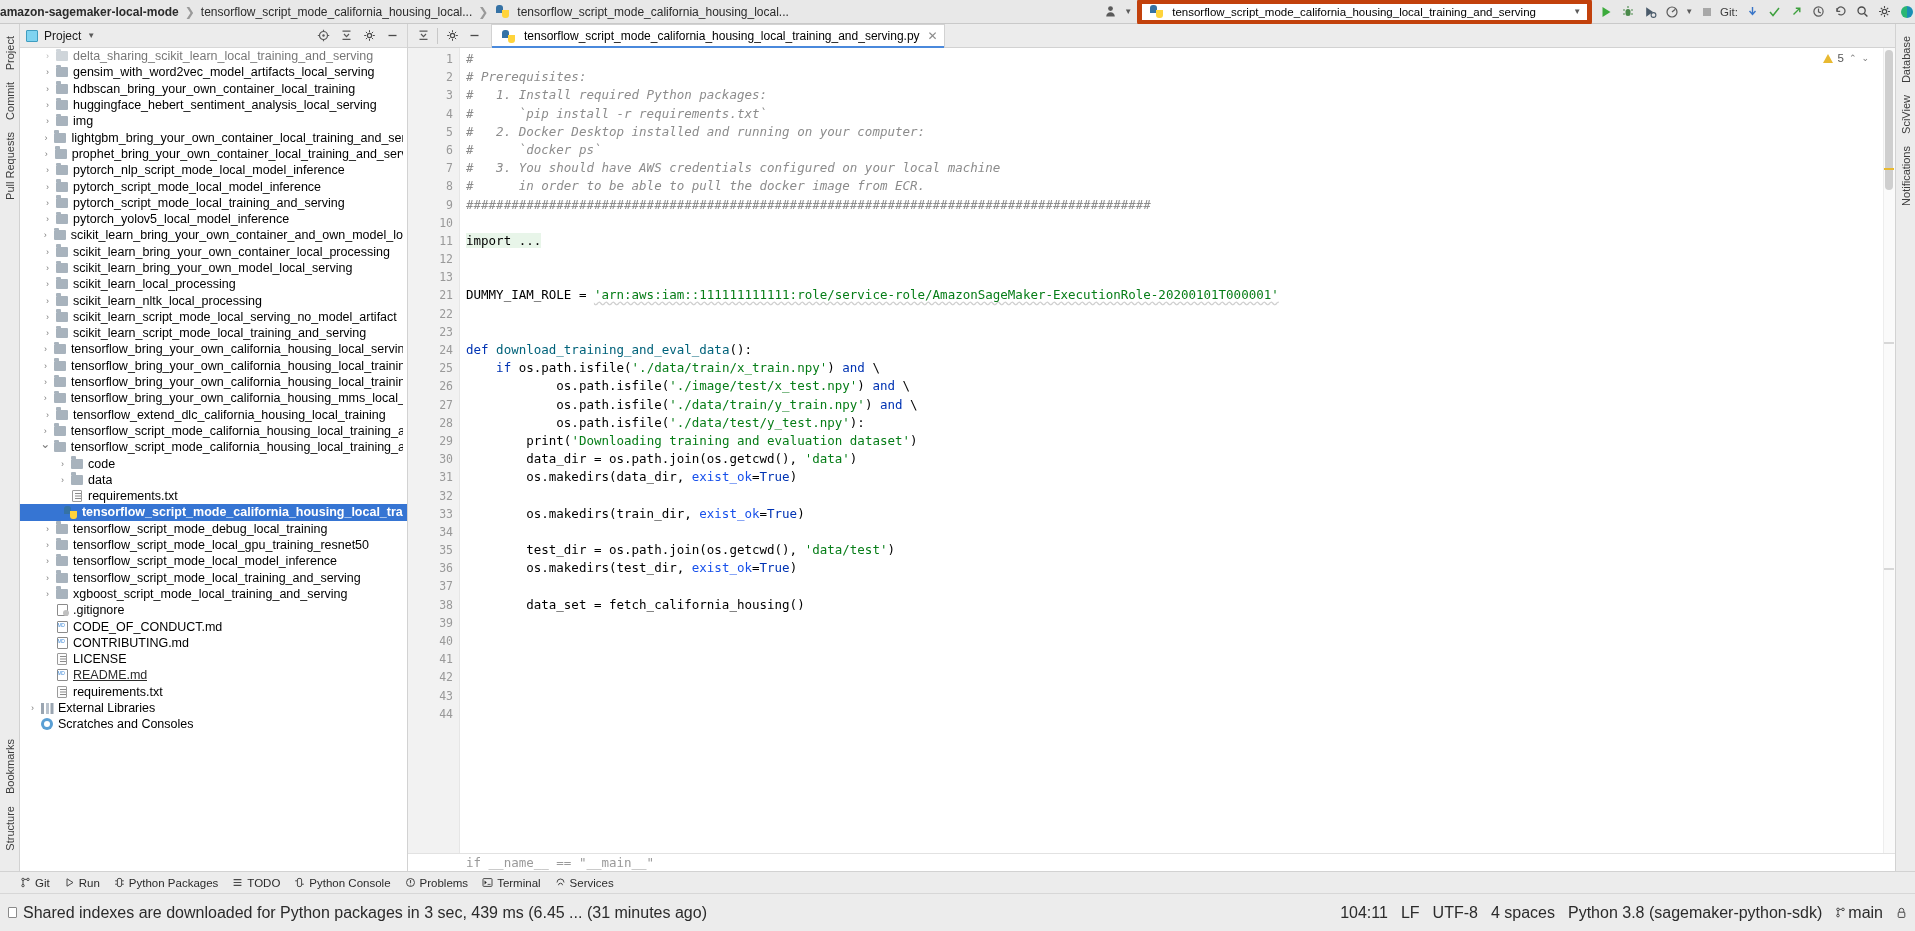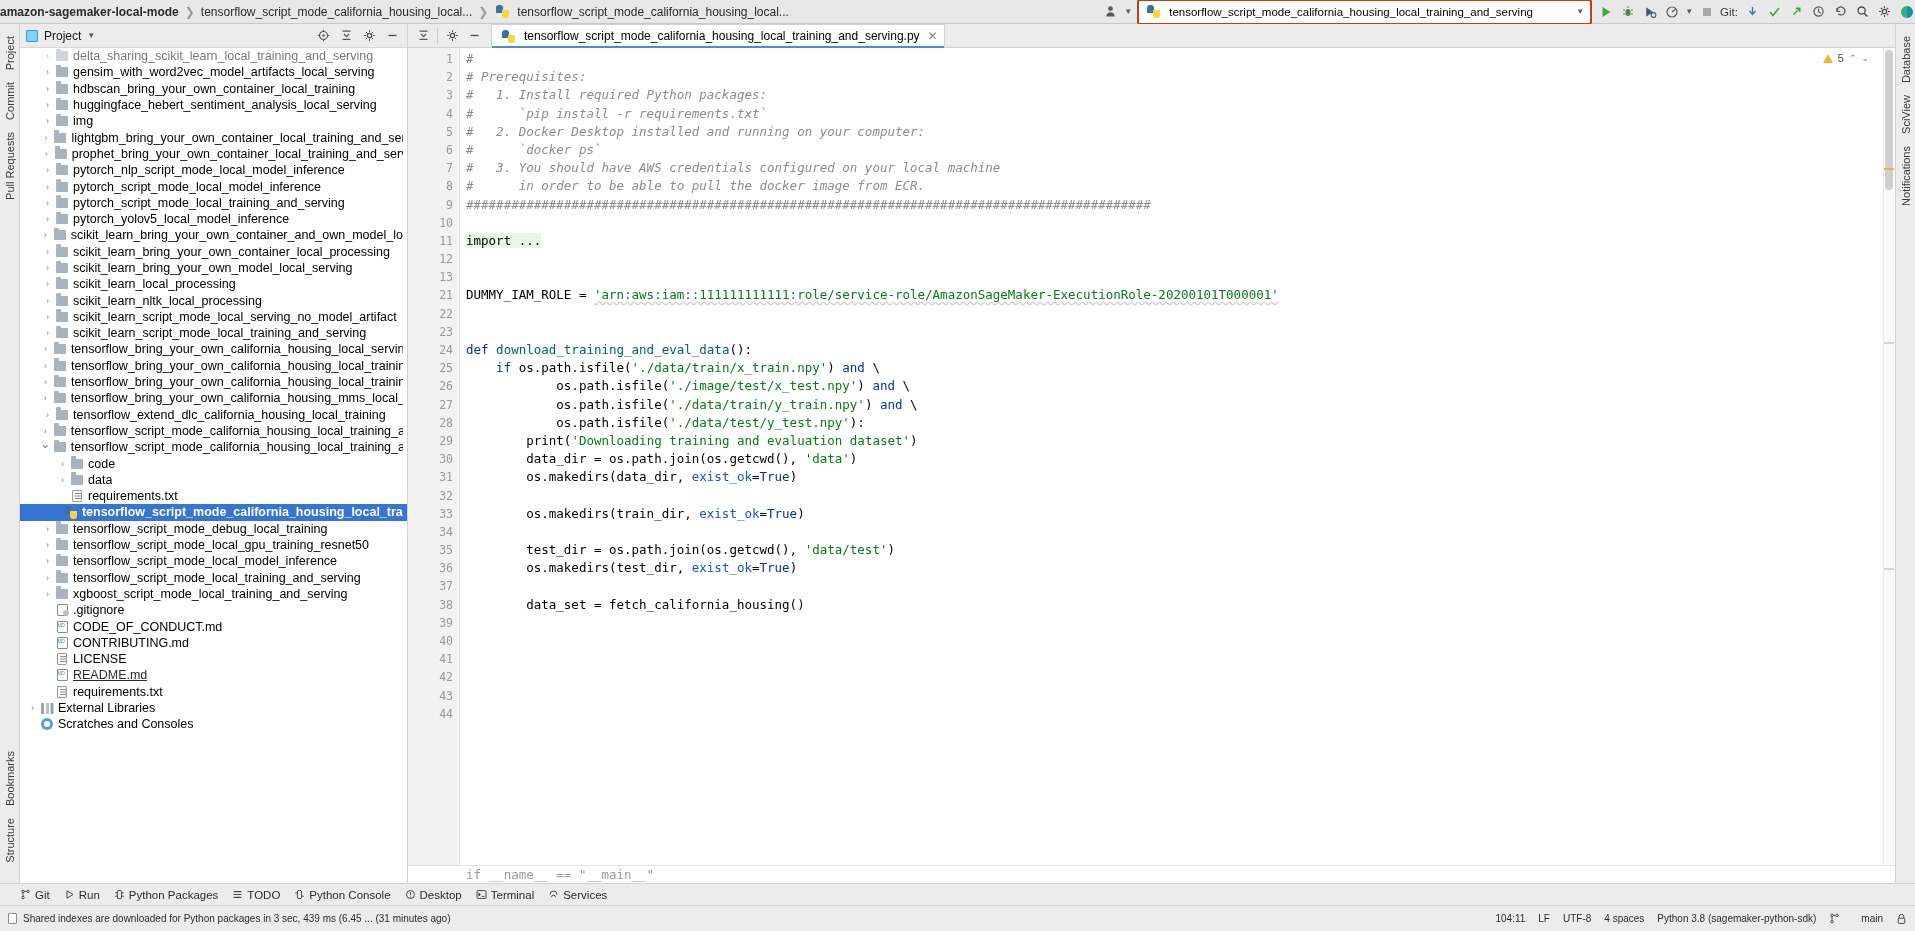--- a/index.html
+++ b/index.html
@@ -27,21 +27,21 @@
   .crumb { color:#2b2b2b; white-space:nowrap; }
   .crumb.bold { font-weight:bold; }
   .crumb-sep { color:#9a9a9a; font-size:12px; padding:0 2px; }
   .topbar-spacer { flex:1; }
   .topbar-right { display:flex; align-items:center; gap:5px; }
 
   .runcfg {
     height:26px;
     min-width:455px;
     background:#fff;
-    border:2px solid #c2410c;
+    border:5px solid #c2410c;
     border-radius:3px;
     display:flex; align-items:center; gap:5px;
     padding:0 6px;
     font-size:11.5px;
     white-space:nowrap;
   }
   .caret { font-size:8px; color:#5a5a5a; }
   .tb-icon { width:17px; height:17px; display:inline-flex; align-items:center; justify-content:center; color:#4a4a4a; }
   .git-label { font-size:11.5px; color:#3c3c3c; margin-right:1px; }
 
@@ -231,26 +231,26 @@
     height:22px; min-height:22px;
     background:#ececec;
     border-top:1px solid #d2d2d2;
     display:flex; align-items:center;
     padding-left:20px;
     gap:14px;
     font-size:11.5px; color:#2b2b2b;
   }
   .twitem { display:flex; align-items:center; gap:4px; white-space:nowrap; }
   .statusbar {
-    height:26px; min-height:22px;
+    height:38px; min-height:22px;
     background:#ececec;
     border-top:1px solid #d7d7d7;
     display:flex; align-items:center;
     padding:0 8px;
-    font-size:10px; color:#2b2b2b;
+    font-size:16px; color:#2b2b2b;
     gap:8px;
   }
   .status-left { display:flex; align-items:center; gap:6px; }
   .status-sp { flex:1; }
   .status-right { display:flex; align-items:center; gap:13px; }
   .mini-doc { width:9px;height:11px;border:1px solid #8a8a8a;border-radius:1px;background:#fff; }
 
   svg { display:block; }
 </style>
 </head>
@@ -939,21 +939,21 @@
         </span>
         <span>Python Console</span>
       </div>
       <div class="twitem">
         <span>
           <svg width="11" height="11" viewBox="0 0 11 11">
             <circle cx="5.5" cy="5.5" r="4" fill="none" stroke="#4a4a4a" stroke-width="1"></circle>
             <path d="M5.5 3v3.2M5.5 7.8v0.6" stroke="#4a4a4a" stroke-width="1.1"></path>
           </svg>
         </span>
-        <span>Desktop</span>
+        <span>Problems</span>
       </div>
       <div class="twitem">
         <span>
           <svg width="11" height="11" viewBox="0 0 11 11">
             <rect x="1" y="1.6" width="9" height="7.8" rx="0.8" fill="none" stroke="#4a4a4a" stroke-width="1"></rect>
             <path d="M2.6 4 L4.4 5.5 L2.6 7M5.6 7.4h3" stroke="#4a4a4a" stroke-width="0.9"></path>
           </svg>
         </span>
         <span>Terminal</span>
       </div>
@@ -973,21 +973,21 @@
       <span class="mini-doc"></span>
       <span>Shared indexes are downloaded for Python packages in 3 sec, 439 ms (6.45 ... (31 minutes ago)</span>
     </div>
     <div class="status-sp"></div>
     <div class="status-right">
       <span>104:11</span>
       <span>LF</span>
       <span>UTF-8</span>
       <span>4 spaces</span>
       <span>Python 3.8 (sagemaker-python-sdk)</span>
-      <span style="display:flex;align-items:flex-end;gap:21px;">
+      <span style="display:flex;align-items:center;gap:2px;">
         <svg width="11" height="11" viewBox="0 0 11 11">
             <circle cx="3" cy="2.4" r="1.3" fill="none" stroke="#4a4a4a" stroke-width="1"></circle>
             <circle cx="3" cy="8.6" r="1.3" fill="none" stroke="#4a4a4a" stroke-width="1"></circle>
             <circle cx="8" cy="2.4" r="1.3" fill="none" stroke="#4a4a4a" stroke-width="1"></circle>
             <path d="M3 3.8v3.5M4.3 2.4h2.4" stroke="#4a4a4a" stroke-width="1"></path>
           </svg>
         <span>main</span>
       </span>
       <span>
         <svg width="11" height="12" viewBox="0 0 11 12">

